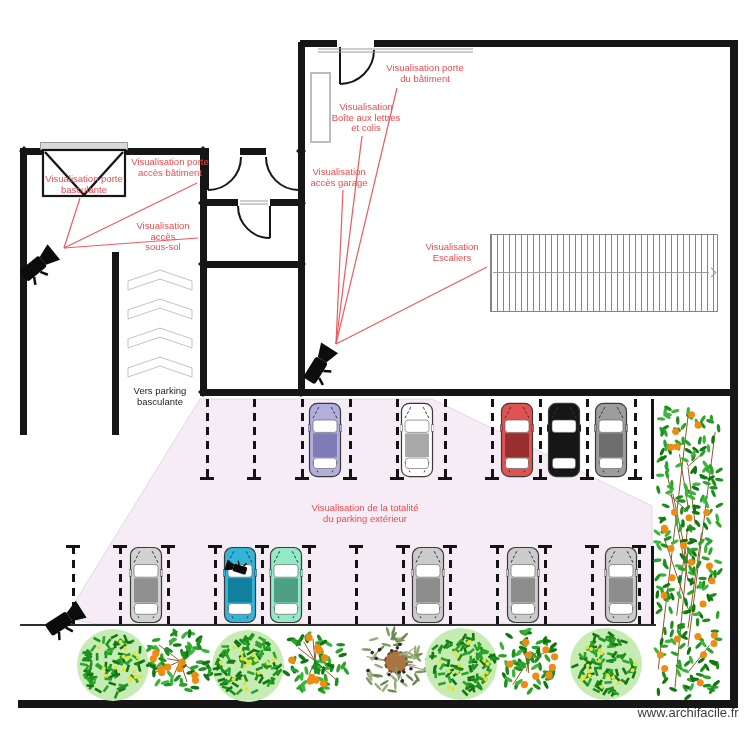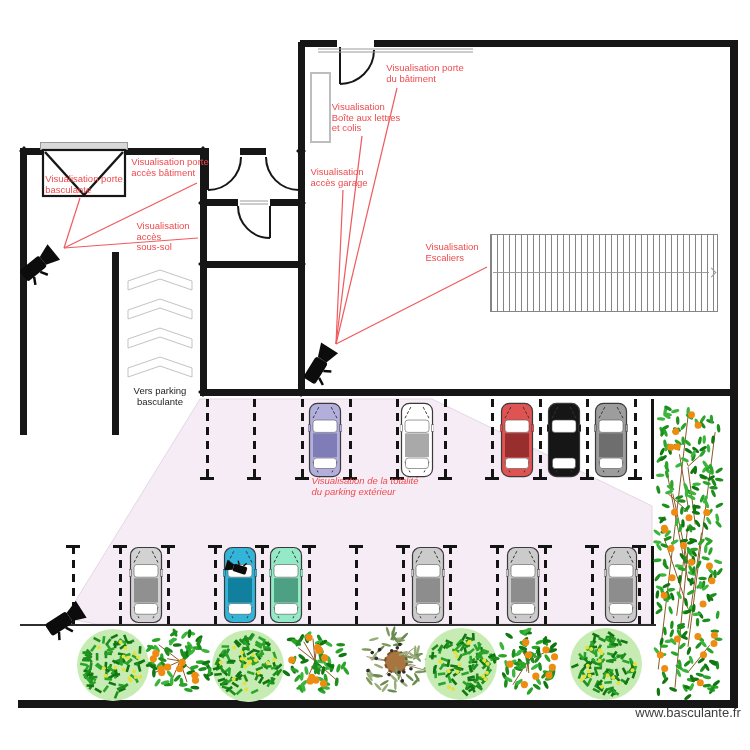--- a/index.html
+++ b/index.html
@@ -1,21 +1,21 @@
 <!DOCTYPE html>
 <html><head>
 <meta charset="utf-8">
 <style>
   html,body{margin:0;padding:0;background:#fff;}
   #canvas{position:relative;width:750px;height:750px;background:#fff;overflow:hidden;
           font-family:"Liberation Sans", sans-serif;}
   .wall{position:absolute;background:#161616;z-index:28;}
   .wallgap{position:absolute;background:#ffffff;z-index:29;}
   .ann{position:absolute;z-index:48;color:#ee4a4e;font-size:9.5px;line-height:10.5px;
-       text-align:left;white-space:pre;transform:translate(-50%,-50%);}
+       text-align:center;white-space:pre;transform:translate(-50%,-50%);}
   .blacklabel{position:absolute;z-index:48;color:#1c1c1c;font-size:9.5px;line-height:11px;
        text-align:center;white-space:pre;transform:translate(-50%,-50%);}
   .divider{position:absolute;width:3px;z-index:14;
        background:repeating-linear-gradient(180deg,#141414 0 8px,transparent 8px 14px);}
   .divider-solid{position:absolute;width:3px;z-index:14;background:#141414;}
   .tick{position:absolute;height:3px;width:14px;background:#141414;z-index:14;}
   .car{position:absolute;z-index:34;}
   .camera{position:absolute;z-index:40;transform-origin:center;}
   #stairs{position:absolute;left:490px;top:234px;width:228px;height:78px;z-index:8;
        background:repeating-linear-gradient(90deg,#858585 0 1px,#ffffff 1px 6px);
@@ -1105,39 +1105,39 @@
   <svg class="layer" id="svg-sight" width="750" height="750" style="z-index:44">
       <line x1="64" y1="248" x2="80" y2="198" stroke="#f05a5e" stroke-width="1.2"></line>
       <line x1="64" y1="248" x2="197" y2="183" stroke="#f05a5e" stroke-width="1.2"></line>
       <line x1="64" y1="248" x2="198" y2="238" stroke="#f05a5e" stroke-width="1.2"></line>
       <line x1="336" y1="344" x2="397" y2="88" stroke="#f05a5e" stroke-width="1.2"></line>
       <line x1="336" y1="344" x2="362" y2="136" stroke="#f05a5e" stroke-width="1.2"></line>
       <line x1="336" y1="344" x2="343" y2="190" stroke="#f05a5e" stroke-width="1.2"></line>
       <line x1="336" y1="344" x2="487" y2="267" stroke="#f05a5e" stroke-width="1.2"></line>
     </svg>
 
-  <div id="watermark">www.basculante.fr</div>
+  <div id="watermark">www.archifacile.fr</div>
 
 <div class="ann" style="left: 425px; top: 73px; color: rgb(238, 74, 78);">Visualisation porte
 du bâtiment</div>
     <div class="ann" style="left: 366px; top: 118px; color: rgb(238, 74, 78);">Visualisation
 Boîte aux lettres
 et colis</div>
     <div class="ann" style="left: 339px; top: 177px; color: rgb(238, 74, 78);">Visualisation
 accès garage</div>
     <div class="ann" style="left: 170px; top: 167px; color: rgb(238, 74, 78);">Visualisation porte
 accès bâtiment</div>
     <div class="ann" style="left: 84px; top: 184px; color: rgb(238, 74, 78);">Visualisation porte
 basculante</div>
     <div class="ann" style="left: 163px; top: 237px; color: rgb(238, 74, 78);">Visualisation
 accès
 sous-sol</div>
     <div class="ann" style="left: 452px; top: 252px; color: rgb(238, 74, 78);">Visualisation
 Escaliers</div>
-    <div class="ann" style="left: 365px; top: 486px; color: rgb(238, 74, 78); font-style: italic;">Visualisation de la totalité
+    <div class="ann" style="left: 365px; top: 513px; color: rgb(238, 74, 78);">Visualisation de la totalité
 du parking extérieur</div>
     <div class="blacklabel" style="left: 160px; top: 396px;">Vers parking
 basculante</div>
     <div class="camera" style="left: 42px; top: 266px; transform: translate(-50%, -50%) rotate(-39deg) scale(1);"><svg width="44" height="27" viewBox="0 0 44 27">
         <g fill="#0c0c0c">
           <rect x="1" y="5" width="25" height="14" rx="3"></rect>
           <polygon points="26,7 40,2 40,22 26,17"></polygon>
           <path d="M9,19 L5,26 M17,19 L21,26" stroke="#0c0c0c" stroke-width="2.5" fill="none"></path>
         </g>
       </svg></div>

